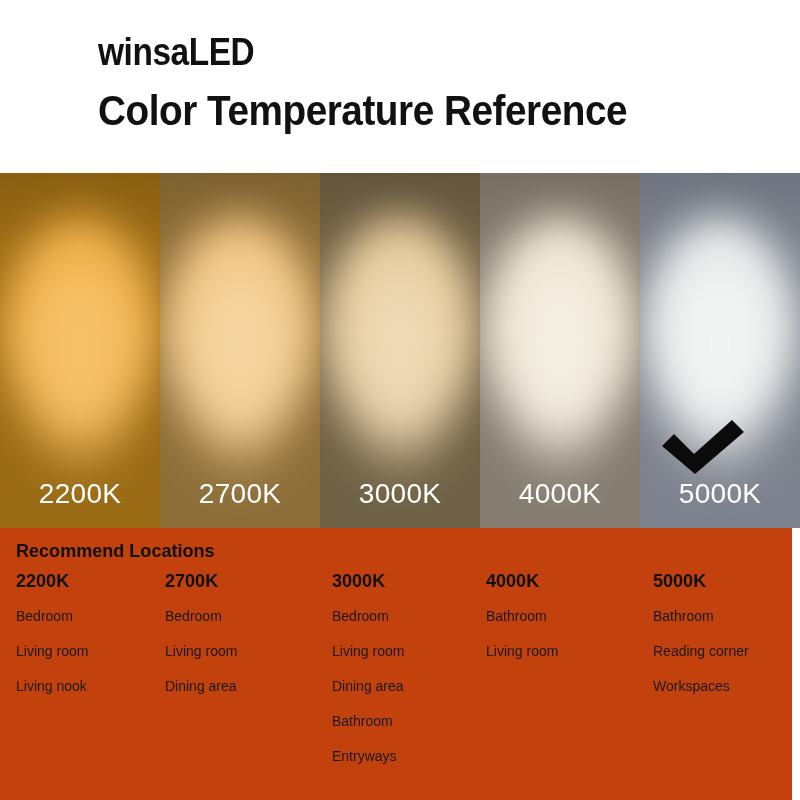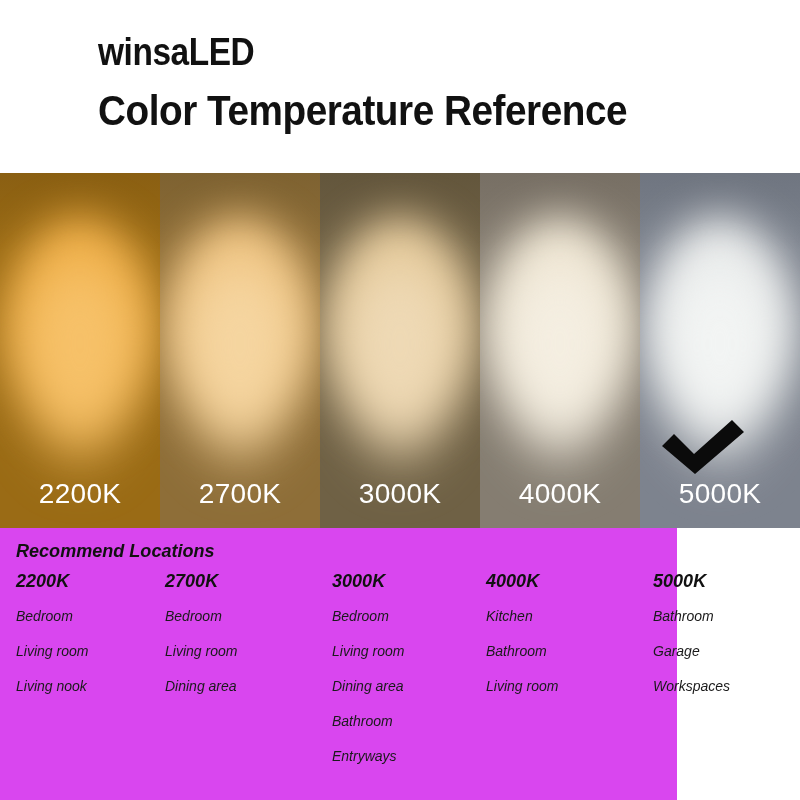--- a/index.html
+++ b/index.html
@@ -108,24 +108,23 @@
     width: 90px;
     height: 58px;
     z-index: 6;
   }
 
   
   .recommend-section {
     position: absolute;
     left: 0;
     top: 528px;
-    width: 677px;
+    width: 792px;
     height: 272px;
-    background: #d946ef;
-    font-style: italic;
+    background: #c2410c;
   }
   .recommend-heading {
     position: absolute;
     left: 16px;
     top: 12px;
     font-size: 19px;
     font-weight: bold;
     color: #111111;
     transform: scaleX(0.95);
     transform-origin: left top;
@@ -220,24 +219,23 @@
       <div class="col" style="left: 332px;">
         <div class="col-head">3000K</div>
         <div class="col-item">Bedroom</div>
         <div class="col-item">Living room</div>
         <div class="col-item">Dining area</div>
         <div class="col-item">Bathroom</div>
         <div class="col-item">Entryways</div>
       </div>
       <div class="col" style="left: 486px;">
         <div class="col-head">4000K</div>
-        <div class="col-item">Kitchen</div>
         <div class="col-item">Bathroom</div>
         <div class="col-item">Living room</div>
       </div>
       <div class="col" style="left: 653px;">
         <div class="col-head">5000K</div>
         <div class="col-item">Bathroom</div>
-        <div class="col-item">Garage</div>
+        <div class="col-item">Reading corner</div>
         <div class="col-item">Workspaces</div>
       </div>
     </div>
 </div>
 
 </body></html>

